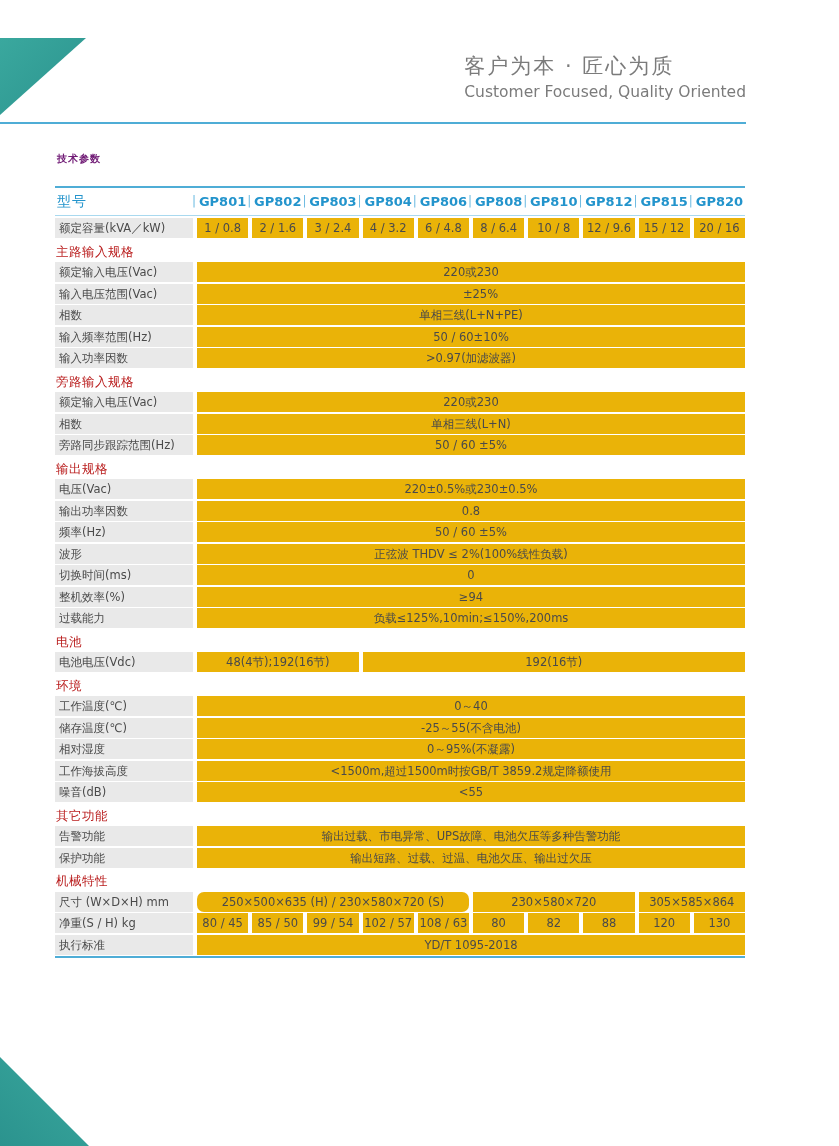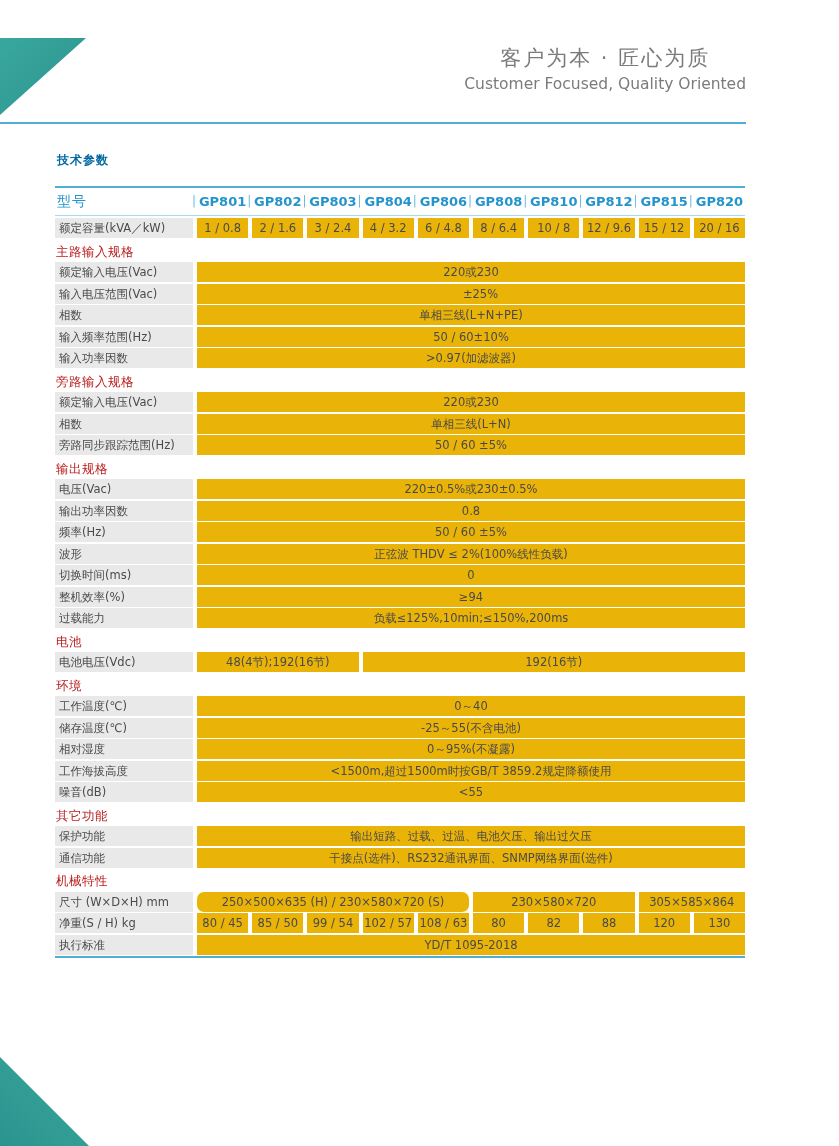--- a/index.html
+++ b/index.html
@@ -13,25 +13,25 @@
   .tri-top{
     position:absolute;left:0;top:38px;width:86px;height:77px;
     background:linear-gradient(135deg,#3aa89e 0%,#2b938e 100%);
     clip-path:polygon(0 0,100% 0,0 100%);
   }
   .tri-bottom{
     position:absolute;left:0;bottom:0;width:89px;height:89px;
     background:linear-gradient(45deg,#2b938e 0%,#3aa89e 100%);
     clip-path:polygon(0 0,0 100%,100% 100%);
   }
-  .header{position:absolute;top:44px;right:93px;text-align:center;}
+  .header{position:absolute;top:52px;right:93px;text-align:left;}
   .title-cn{font-size:21px;color:#7b7b7b;letter-spacing:2px;font-weight:500;}
   .title-en{font-size:15.5px;color:#7b7b7b;margin-top:3px;}
   .rule{position:absolute;top:122px;left:0;width:746px;height:2px;background:#4fadd6;}
-  .sec-title{position:absolute;top:152px;left:57px;margin:0;font-size:12px;font-weight:bold;color:#0369a1;letter-spacing:1px;}
+  .sec-title{position:absolute;top:152px;left:57px;margin:0;font-size:10px;font-weight:bold;color:#701a75;letter-spacing:1px;}
   .table{
     position:absolute;top:186px;left:55px;width:690px;
     border-top:2px solid #4fadd6;
     border-bottom:2px solid #4fadd6;
     padding-top:1px;
   }
   .row{display:grid;grid-template-columns:138px repeat(10,1fr);column-gap:4px;margin-bottom:1.5px;}
   .model-row{margin-bottom:1px;}
   .mlabel{font-size:14px;font-weight:normal;color:#2394cc;line-height:25px;padding-left:2px;letter-spacing:1px;}
   .mcell{position:relative;text-align:center;font-size:13px;font-weight:bold;color:#2394cc;line-height:25px;}
@@ -199,26 +199,26 @@
       <div class="row">
         <div class="rlabel">工作海拔高度</div>
         <div class="cell" style="grid-column: span 10;">&lt;1500m,超过1500m时按GB/T 3859.2规定降额使用</div>
       </div>
       <div class="row">
         <div class="rlabel">噪音(dB)</div>
         <div class="cell" style="grid-column: span 10;">&lt;55</div>
       </div>
       <div class="sheading">其它功能</div>
       <div class="row">
+        <div class="rlabel">告警功能</div>
+        <div class="cell" style="grid-column: span 10;">输出过载、市电异常、UPS故障、电池欠压等多种告警功能</div>
+      </div>
+      <div class="row">
         <div class="rlabel">保护功能</div>
         <div class="cell" style="grid-column: span 10;">输出短路、过载、过温、电池欠压、输出过欠压</div>
-      </div>
-      <div class="row">
-        <div class="rlabel">通信功能</div>
-        <div class="cell" style="grid-column: span 10;">干接点(选件)、RS232通讯界面、SNMP网络界面(选件)</div>
       </div>
       <div class="sheading">机械特性</div>
       <div class="row">
         <div class="rlabel">尺寸 (W×D×H) mm</div>
         <div class="cell" style="grid-column: span 5; border-radius: 7px;">250×500×635 (H) / 230×580×720 (S)</div>
         <div class="cell" style="grid-column: span 3;">230×580×720</div>
         <div class="cell" style="grid-column: span 2;">305×585×864</div>
       </div>
       <div class="row">
         <div class="rlabel">净重(S / H) kg</div>

